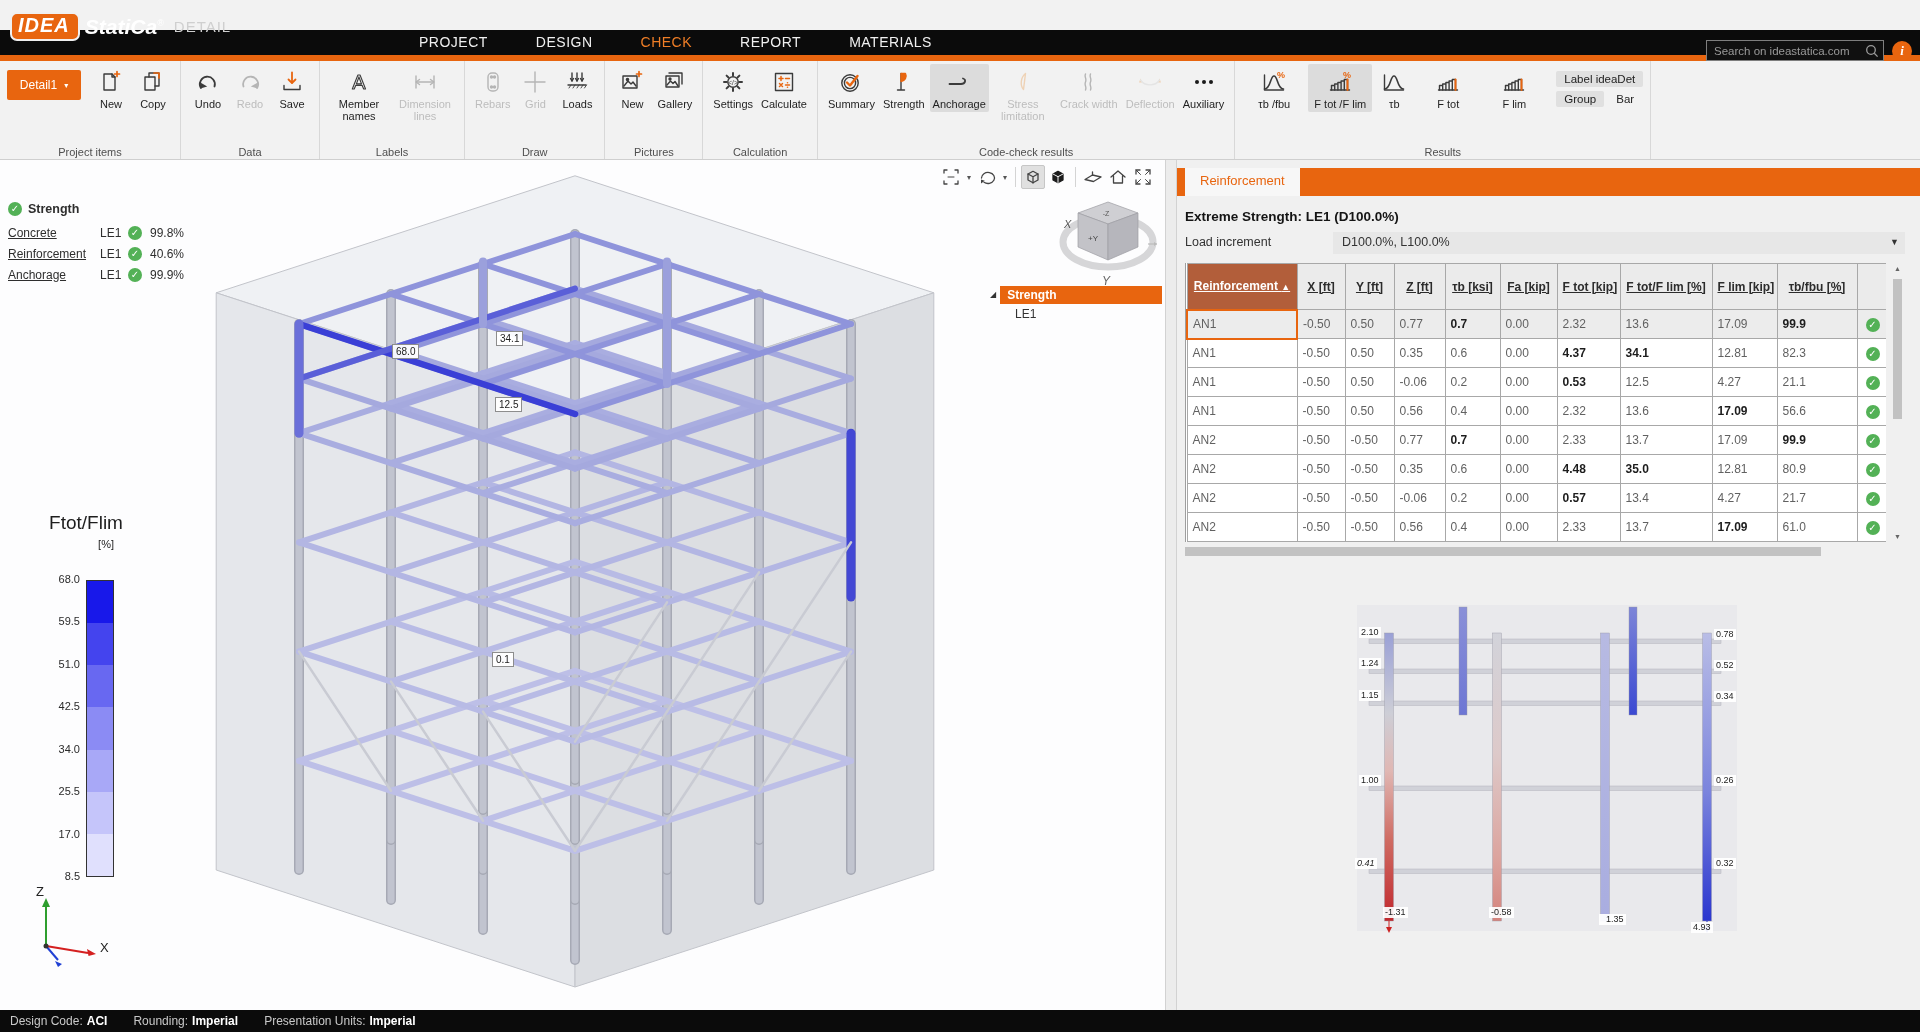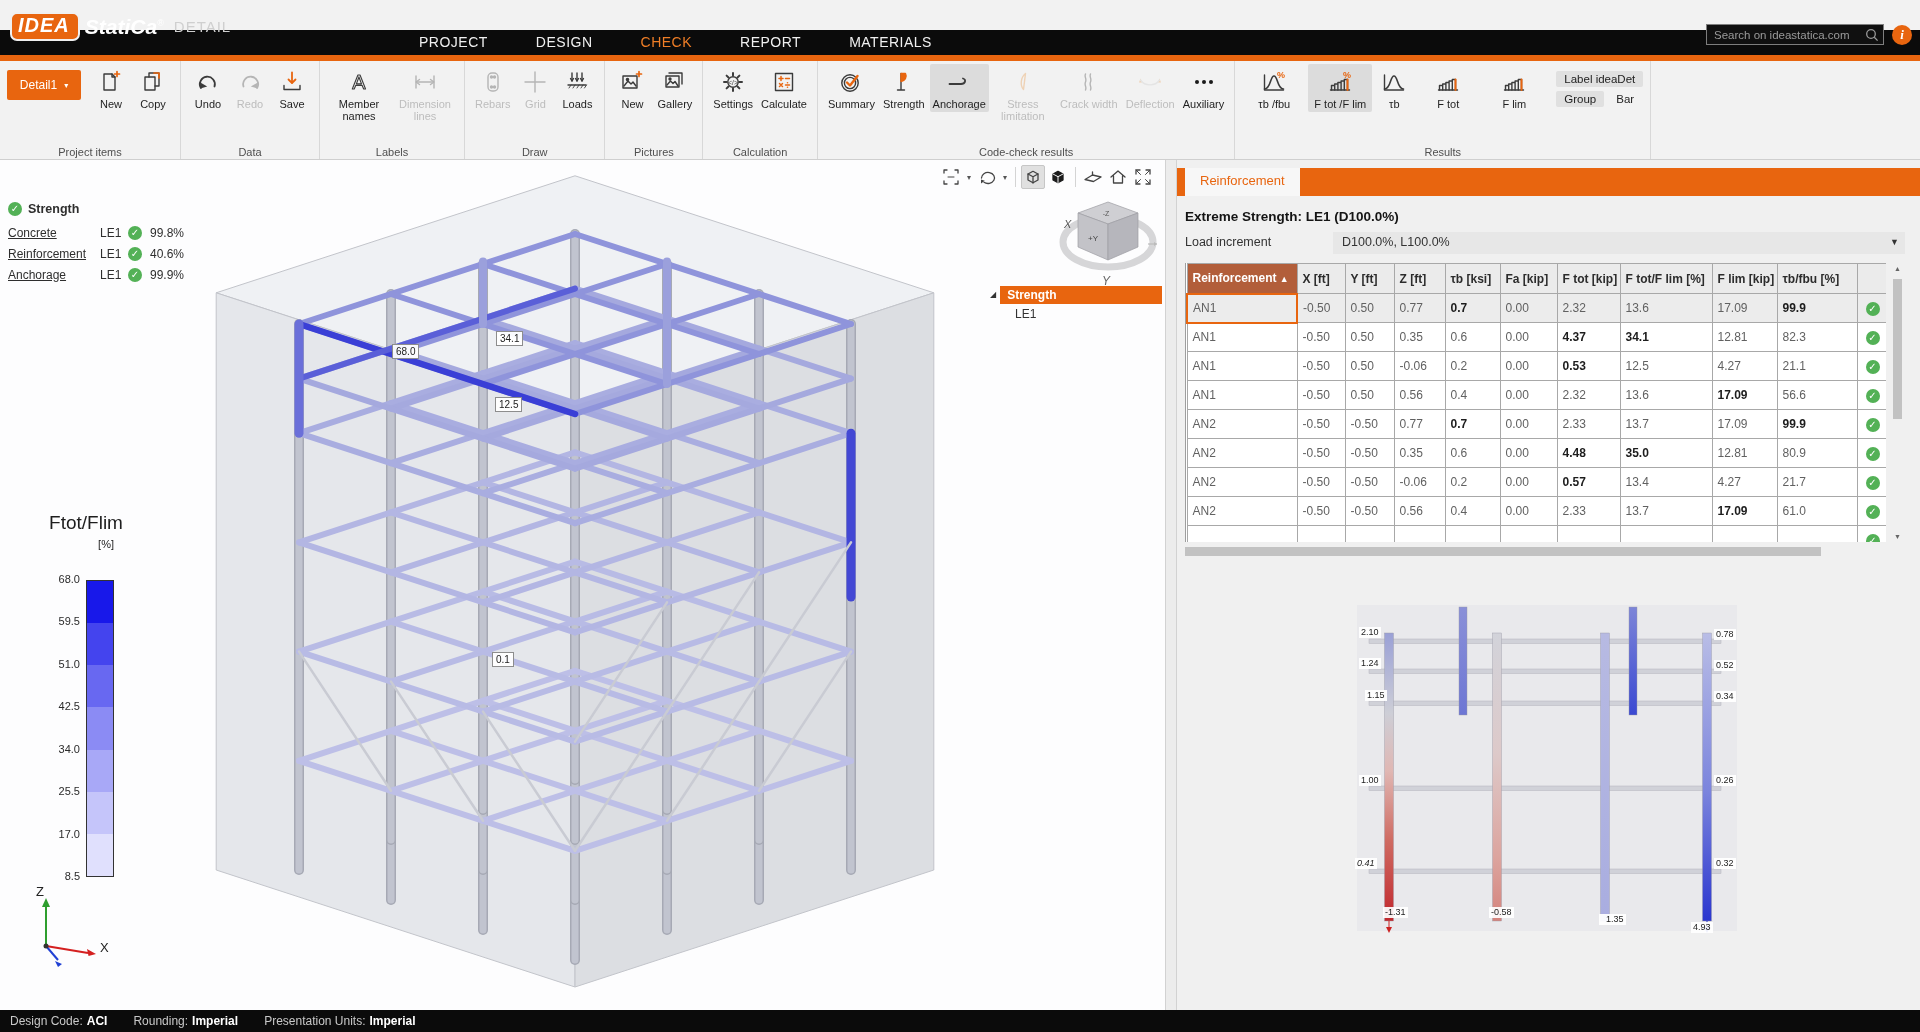--- a/index.html
+++ b/index.html
@@ -16,21 +16,21 @@
   .accentbar { position:absolute; left:0; top:55px; width:100%; height:6px; background:#e8650f; }
   .brand { position:absolute; left:10px; top:12px; display:flex; align-items:center; z-index:6; }
   .logobox { background:#e8650f; border:2px solid #f0f0f0; border-radius:7px; color:#fff;
     font-weight:bold; font-style:italic; font-size:20px; padding:0 8px 2px 6px; letter-spacing:1px; }
   .statica { color:#fff; font-weight:bold; font-style:italic; font-size:21px; margin-left:5px; }
   .statica sup { font-size:9px; font-weight:normal; }
   .module { color:#cfcfcf; font-size:15px; margin-left:10px; letter-spacing:1px; }
   .mtabs { position:absolute; left:402px; top:0; height:25px; display:flex; gap:14px; }
   .mtab { color:#f0f0f0; font-size:14px; padding:4px 17px; cursor:default; letter-spacing:.5px; }
   .mtab.active { color:#f07e26; }
-  .searchwrap { position:absolute; right:8px; top:24px; display:flex; align-items:center; gap:8px; z-index:6; }
+  .searchwrap { position:absolute; right:8px; top:40px; display:flex; align-items:center; gap:8px; z-index:6; }
   .searchbox { position:relative; }
   .searchbox input { width:178px; height:21px; background:#101010; border:1px solid #7e7e7e;
     color:#a8a8a8; font-size:11.5px; padding:0 22px 0 7px; outline:none; }
   .searchbox input::placeholder { color:#9a9a9a; }
   .mag { position:absolute; right:5px; top:4px; }
   .infobtn { width:20px; height:20px; border-radius:50%; background:#e8650f; color:#fff; text-align:center;
     font-size:13px; font-weight:bold; font-style:italic; line-height:20px; font-family:"Liberation Serif",serif; }
 
   
   .ribbon { position:absolute; left:0; top:61px; width:100%; height:99px; background:#f2f2f2;
@@ -97,21 +97,21 @@
   .ptab { display:inline-block; background:#f7f7f7; color:#e8650f; font-size:13px; padding:5px 15px 0 15px; height:28px; }
   .extreme { position:absolute; left:8px; top:49px; font-size:13.5px; font-weight:bold; color:#141414; }
   .loadrow { position:absolute; left:8px; right:15px; top:72px; height:22px; font-size:12.5px; color:#333; }
   .loadlbl { position:absolute; left:0; top:3px; }
   .loaddd { position:absolute; left:148px; right:0; top:0; height:22px; background:#e7e7e7; padding:3px 20px 0 9px; }
   .loaddd .dda { position:absolute; right:6px; top:5px; font-size:9px; color:#333; }
   .tablewrap { position:absolute; left:8px; top:103px; width:701px; height:279px; overflow:hidden;
     background:#fff; border-left:1px solid #9e9e9e; }
   table { border-collapse:collapse; table-layout:fixed; width:701px; font-size:12px; }
   th,td { border:1px solid #a8a8a8; padding:0 5px; height:29px; overflow:hidden; white-space:nowrap; }
-  th { background:#ebebeb; color:#2c2c2c; font-weight:bold; text-align:left; height:30px; font-size:12px; }
+  th { background:#ebebeb; color:#2c2c2c; font-weight:bold; text-align:center; height:46px; font-size:12px;text-decoration:underline; }
   th.first { background:#b25e3a; color:#fff; }
   td { color:#616161; background:#fff; }
   tr.sel td { background:#ececec; }
   td.selcell { border:2px solid #e8650f; }
   td.b { color:#1d1d1d; font-weight:bold; }
   td.chk { text-align:center; padding:0; }
   .vscroll { position:absolute; left:715px; top:103px; width:11px; height:279px; background:#f0f0f0; }
   .vscroll .vthumb { position:absolute; left:1px; top:16px; width:9px; height:140px; background:#c2c2c2; }
   .vscroll .varr { position:absolute; left:0; width:11px; font-size:7px; color:#666; text-align:center; }
   .hscroll { position:absolute; left:8px; top:386px; width:707px; height:11px; background:#f0f0f0; }
@@ -941,21 +941,21 @@
             <rect x="106" y="4" width="8" height="108" fill="url(#cg4)" stroke="#9a9aa5" stroke-width="0.4"></rect>
             <rect x="276" y="4" width="8" height="108" fill="url(#cg5)" stroke="#9a9aa5" stroke-width="0.4"></rect>
             <path d="M36 318v8" stroke="#cc2222" stroke-width="1"></path>
             <path d="M33 324l3 6 3-6z" fill="#cc2222"></path>
             <path d="M354 318v8" stroke="#2233cc" stroke-width="1"></path>
             <path d="M351 324l3 6 3-6z" fill="#2233cc"></path>
           </svg>
         <div id="figlabels">
             <div class="flabel" style="left: 6px; top: 24px;">2.10</div>
             <div class="flabel" style="left: 6px; top: 55px;">1.24</div>
-            <div class="flabel" style="left: 12px; top: 87px;">1.15</div>
+            <div class="flabel" style="left: 6px; top: 87px;">1.15</div>
             <div class="flabel" style="left: 6px; top: 172px;">1.00</div>
             <div class="flabel" style="left: 2px; top: 255px; font-style: italic;">0.41</div>
             <div class="flabel" style="left: 361px; top: 26px;">0.78</div>
             <div class="flabel" style="left: 361px; top: 57px;">0.52</div>
             <div class="flabel" style="left: 361px; top: 88px;">0.34</div>
             <div class="flabel" style="left: 361px; top: 172px;">0.26</div>
             <div class="flabel" style="left: 361px; top: 255px;">0.32</div>
             <div class="flabel" style="left: 30px; top: 304px;">-1.31</div>
             <div class="flabel" style="left: 136px; top: 304px;">-0.58</div>
             <div class="flabel" style="left: 246px; top: 311px; padding-left: 7px;">1.35</div>

